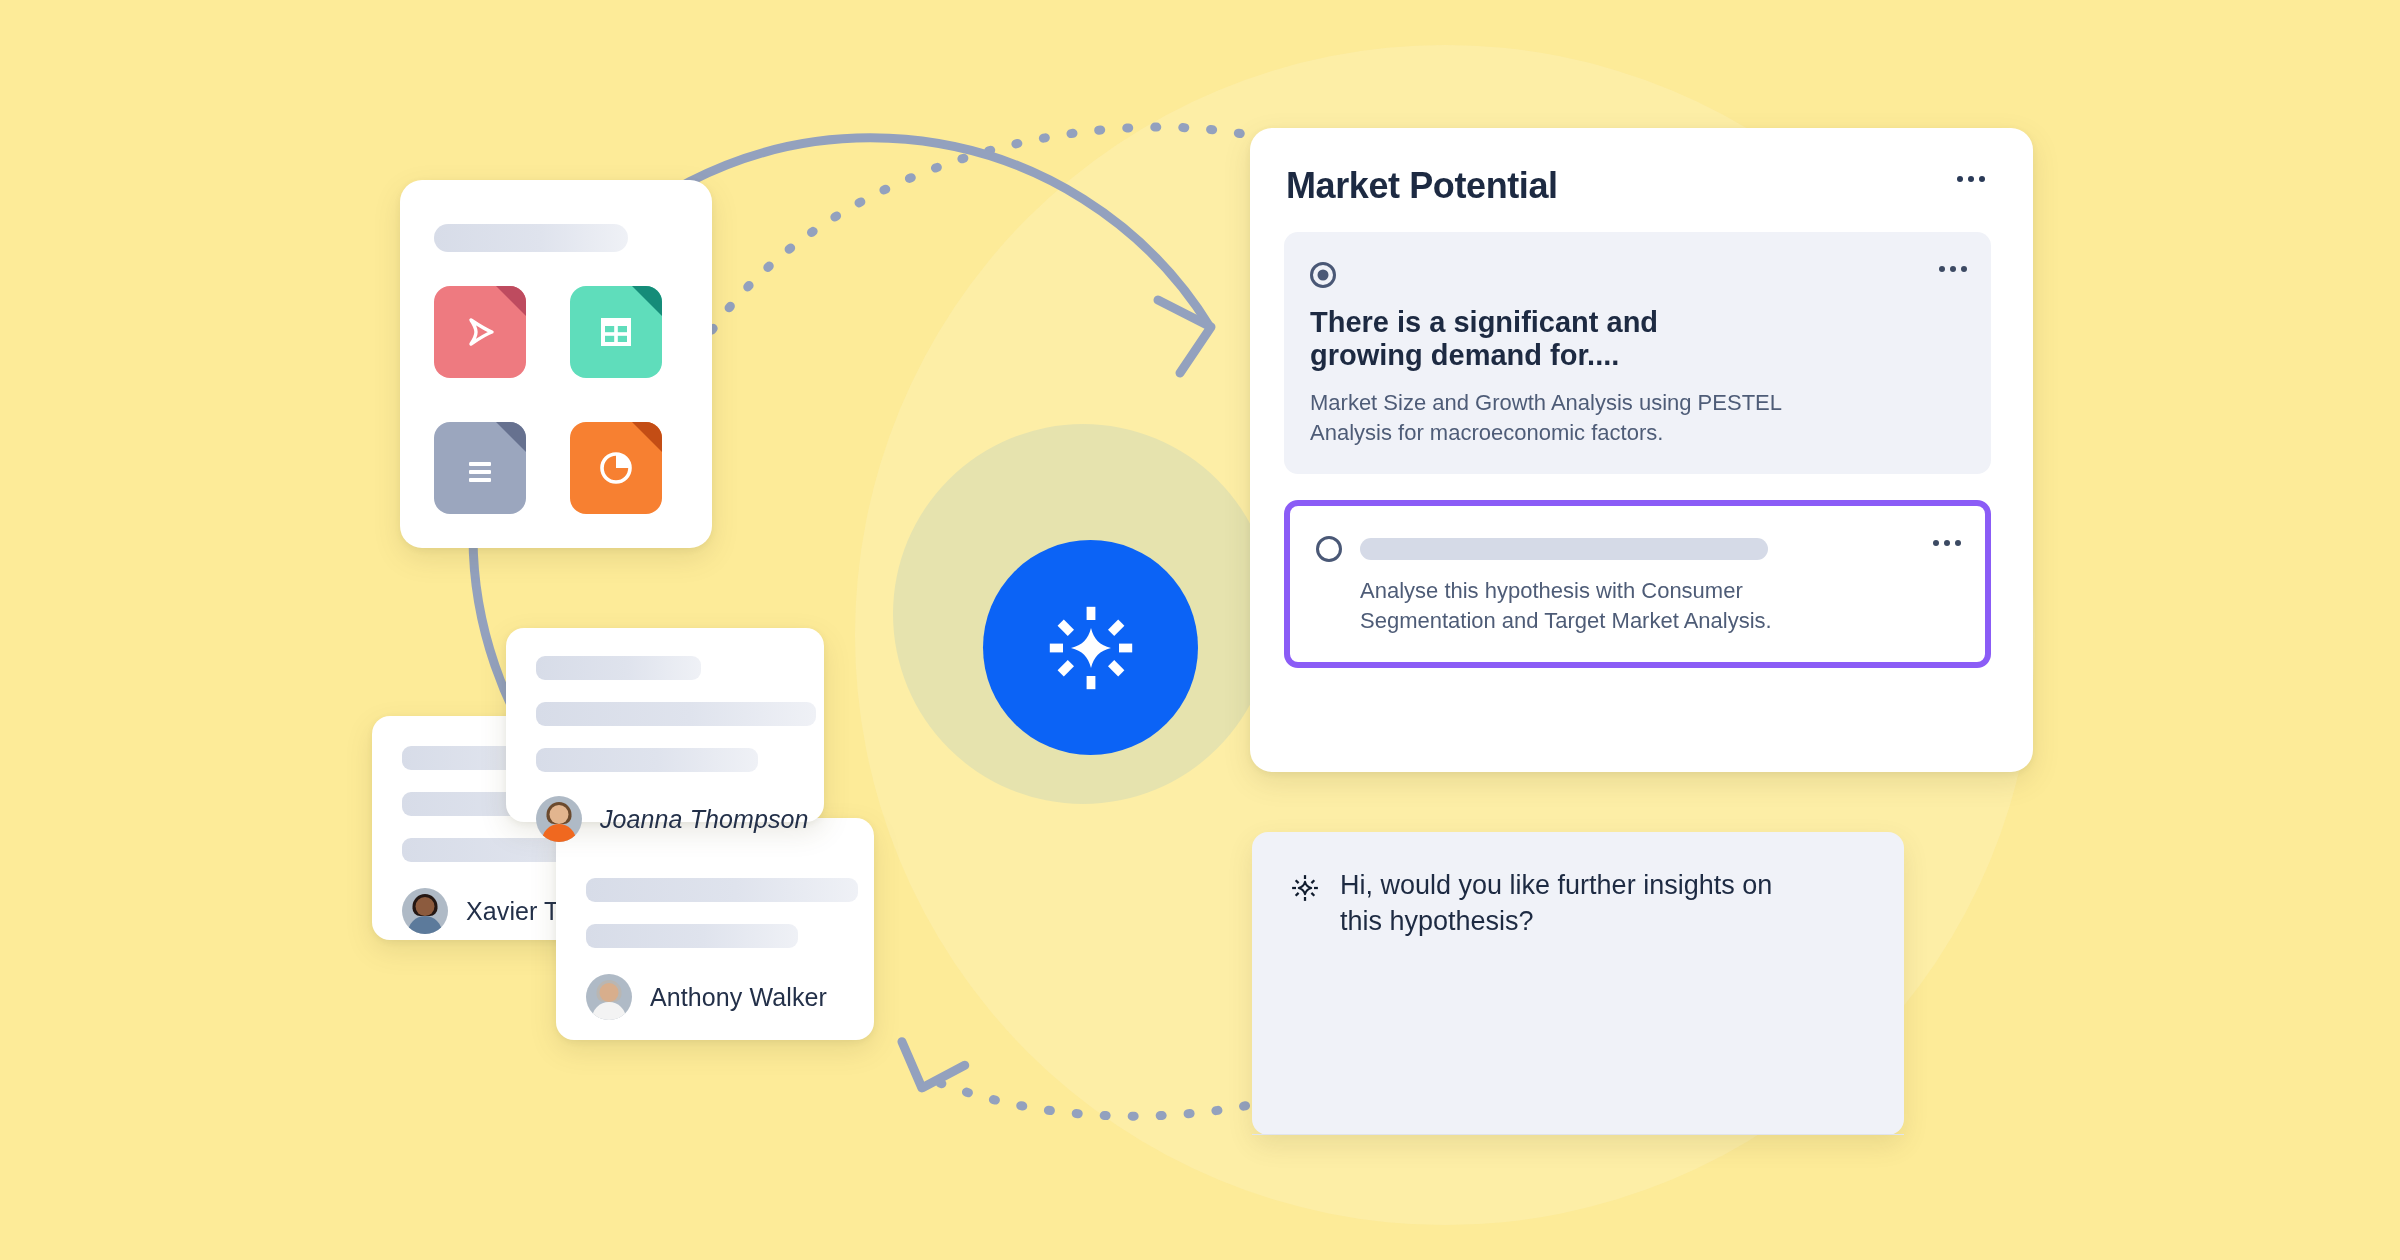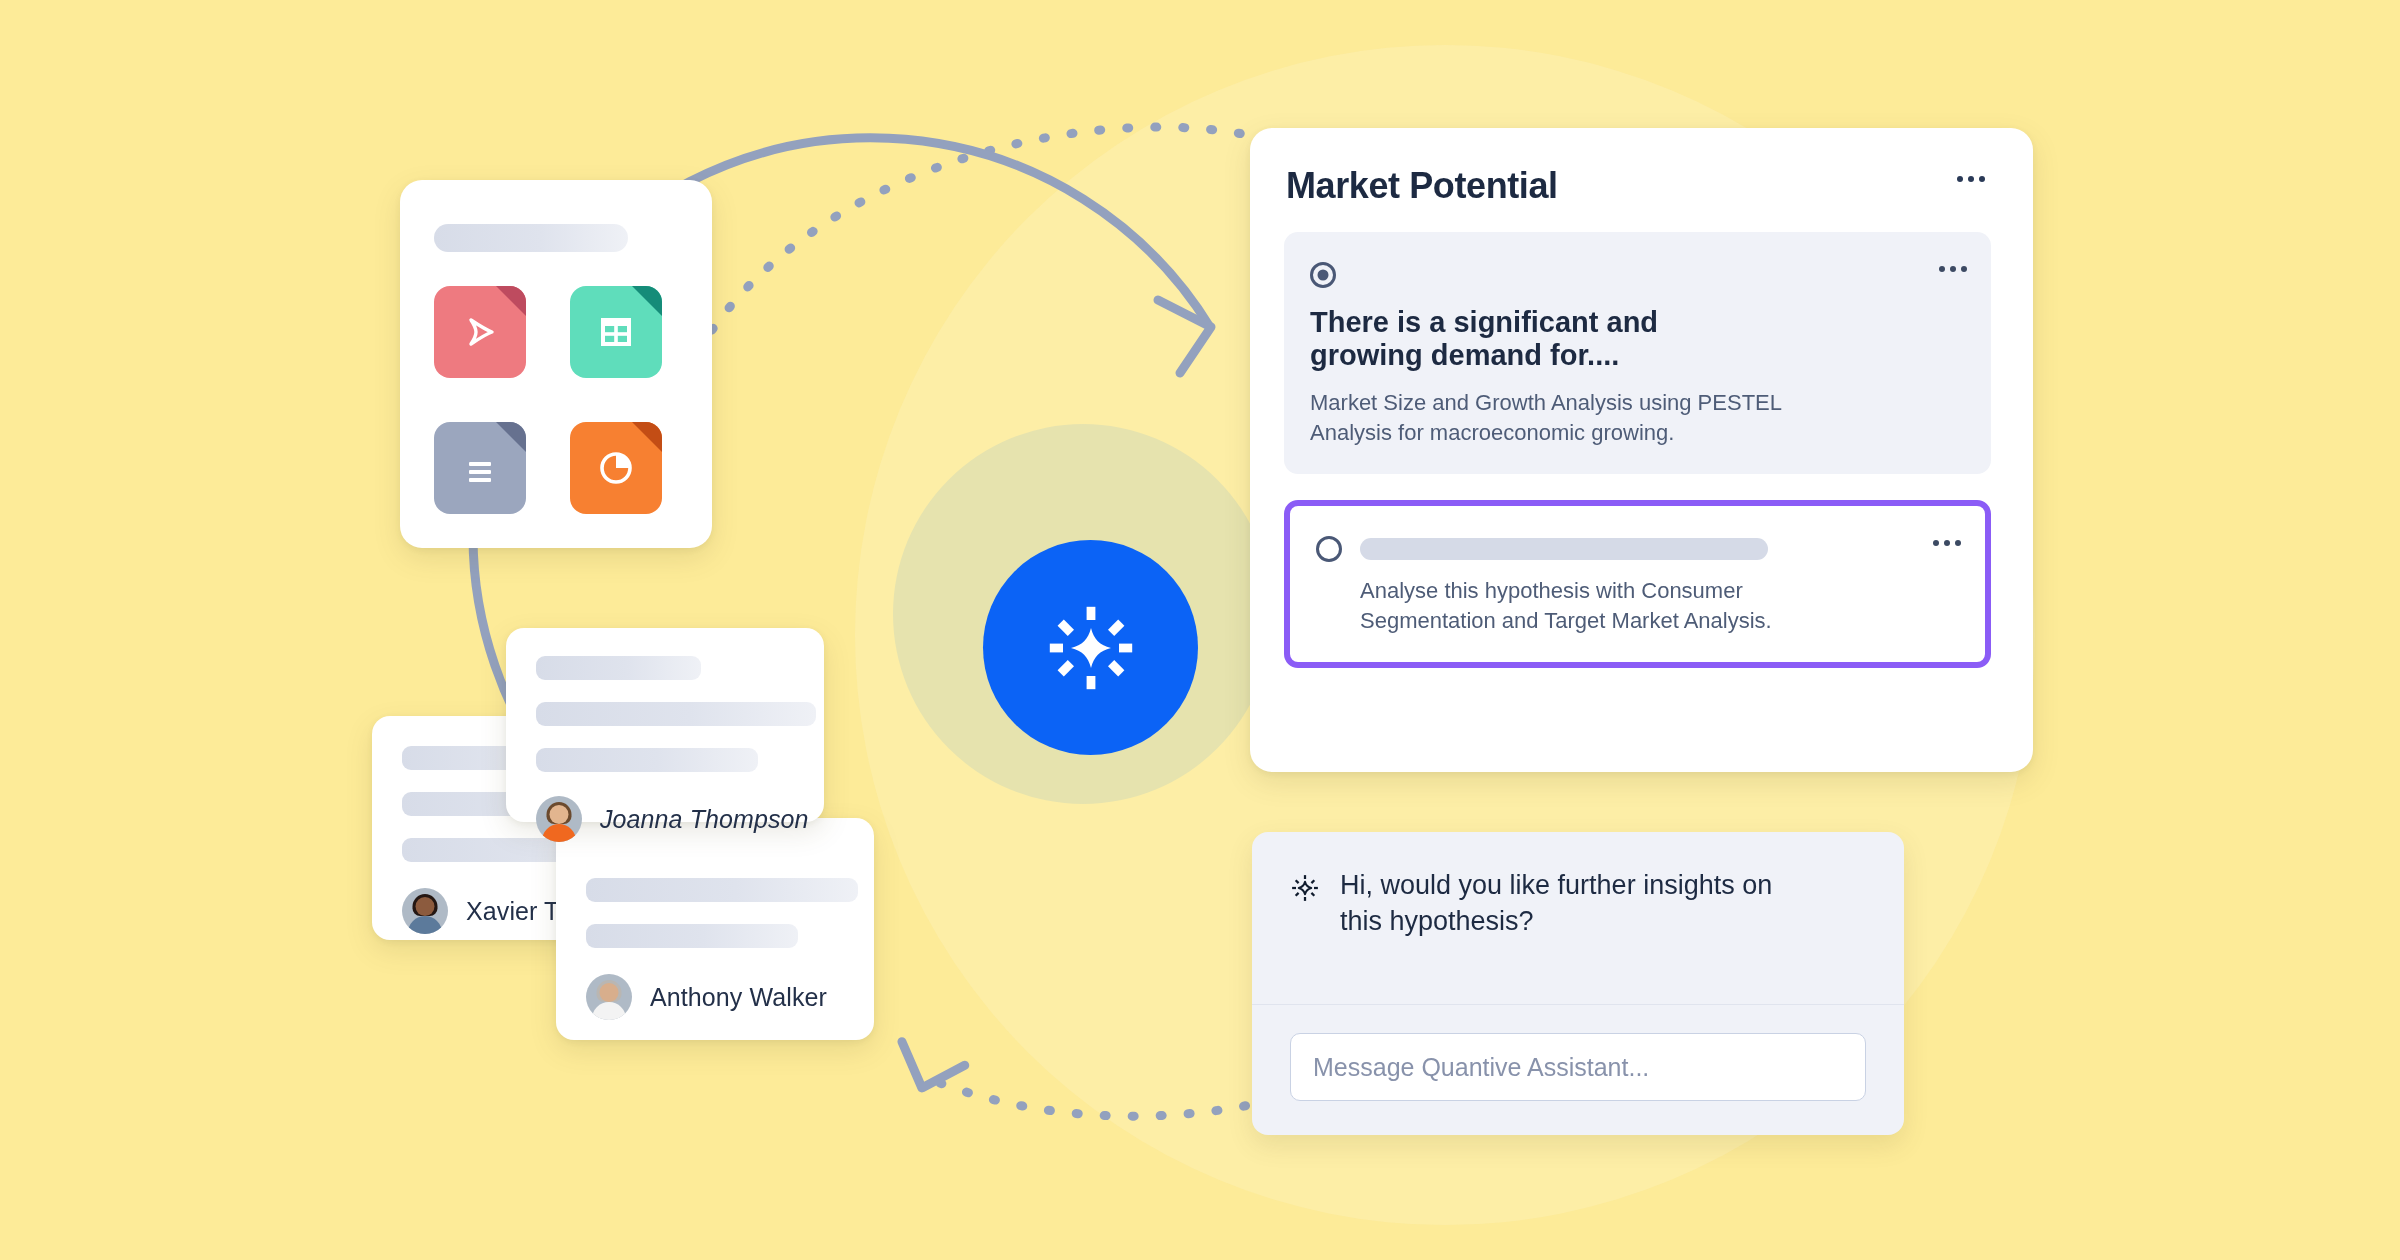--- a/index.html
+++ b/index.html
@@ -437,21 +437,21 @@
           <i></i>
           <i></i>
           <i></i>
         </div>
     </div>
 
     <div class="hyp hyp-selected">
       <div class="radio checked"></div>
       <div class="hyp-body">
         <div class="hyp-title">There is a significant and growing demand for....</div>
-        <div class="hyp-sub">Market Size and Growth Analysis using PESTEL Analysis for macroeconomic growing.</div>
+        <div class="hyp-sub">Market Size and Growth Analysis using PESTEL Analysis for macroeconomic factors.</div>
       </div>
       <div class="dots light">
           <i></i>
           <i></i>
           <i></i>
         </div>
     </div>
 
     <div class="hyp hyp-plain">
       <div class="radio"></div>
@@ -476,18 +476,15 @@
         <rect x="22.2" y="38.4" width="3.6" height="6.2" fill="#0F1B2D"></rect>
         <rect x="3.4" y="22.2" width="6.2" height="3.6" fill="#0F1B2D"></rect>
         <rect x="38.4" y="22.2" width="6.2" height="3.6" fill="#0F1B2D"></rect>
         <rect x="9.6" y="10.6" width="3.6" height="6.6" fill="#0F1B2D" transform="rotate(-45 11.4 13.9)"></rect>
         <rect x="34.8" y="10.6" width="3.6" height="6.6" fill="#0F1B2D" transform="rotate(45 36.6 13.9)"></rect>
         <rect x="9.6" y="30.8" width="3.6" height="6.6" fill="#0F1B2D" transform="rotate(45 11.4 34.1)"></rect>
         <rect x="34.8" y="30.8" width="3.6" height="6.6" fill="#0F1B2D" transform="rotate(-45 36.6 34.1)"></rect>
       </svg>
       <div class="assistant-text">Hi, would you like further insights on this hypothesis?</div>
     </div>
-    <div class="assistant-input-wrap">
-      <input class="assistant-input" type="text" placeholder="Message Quantive Assistant..." style="">
-    </div>
   </div>
 
 </div>
 
 </body></html>

